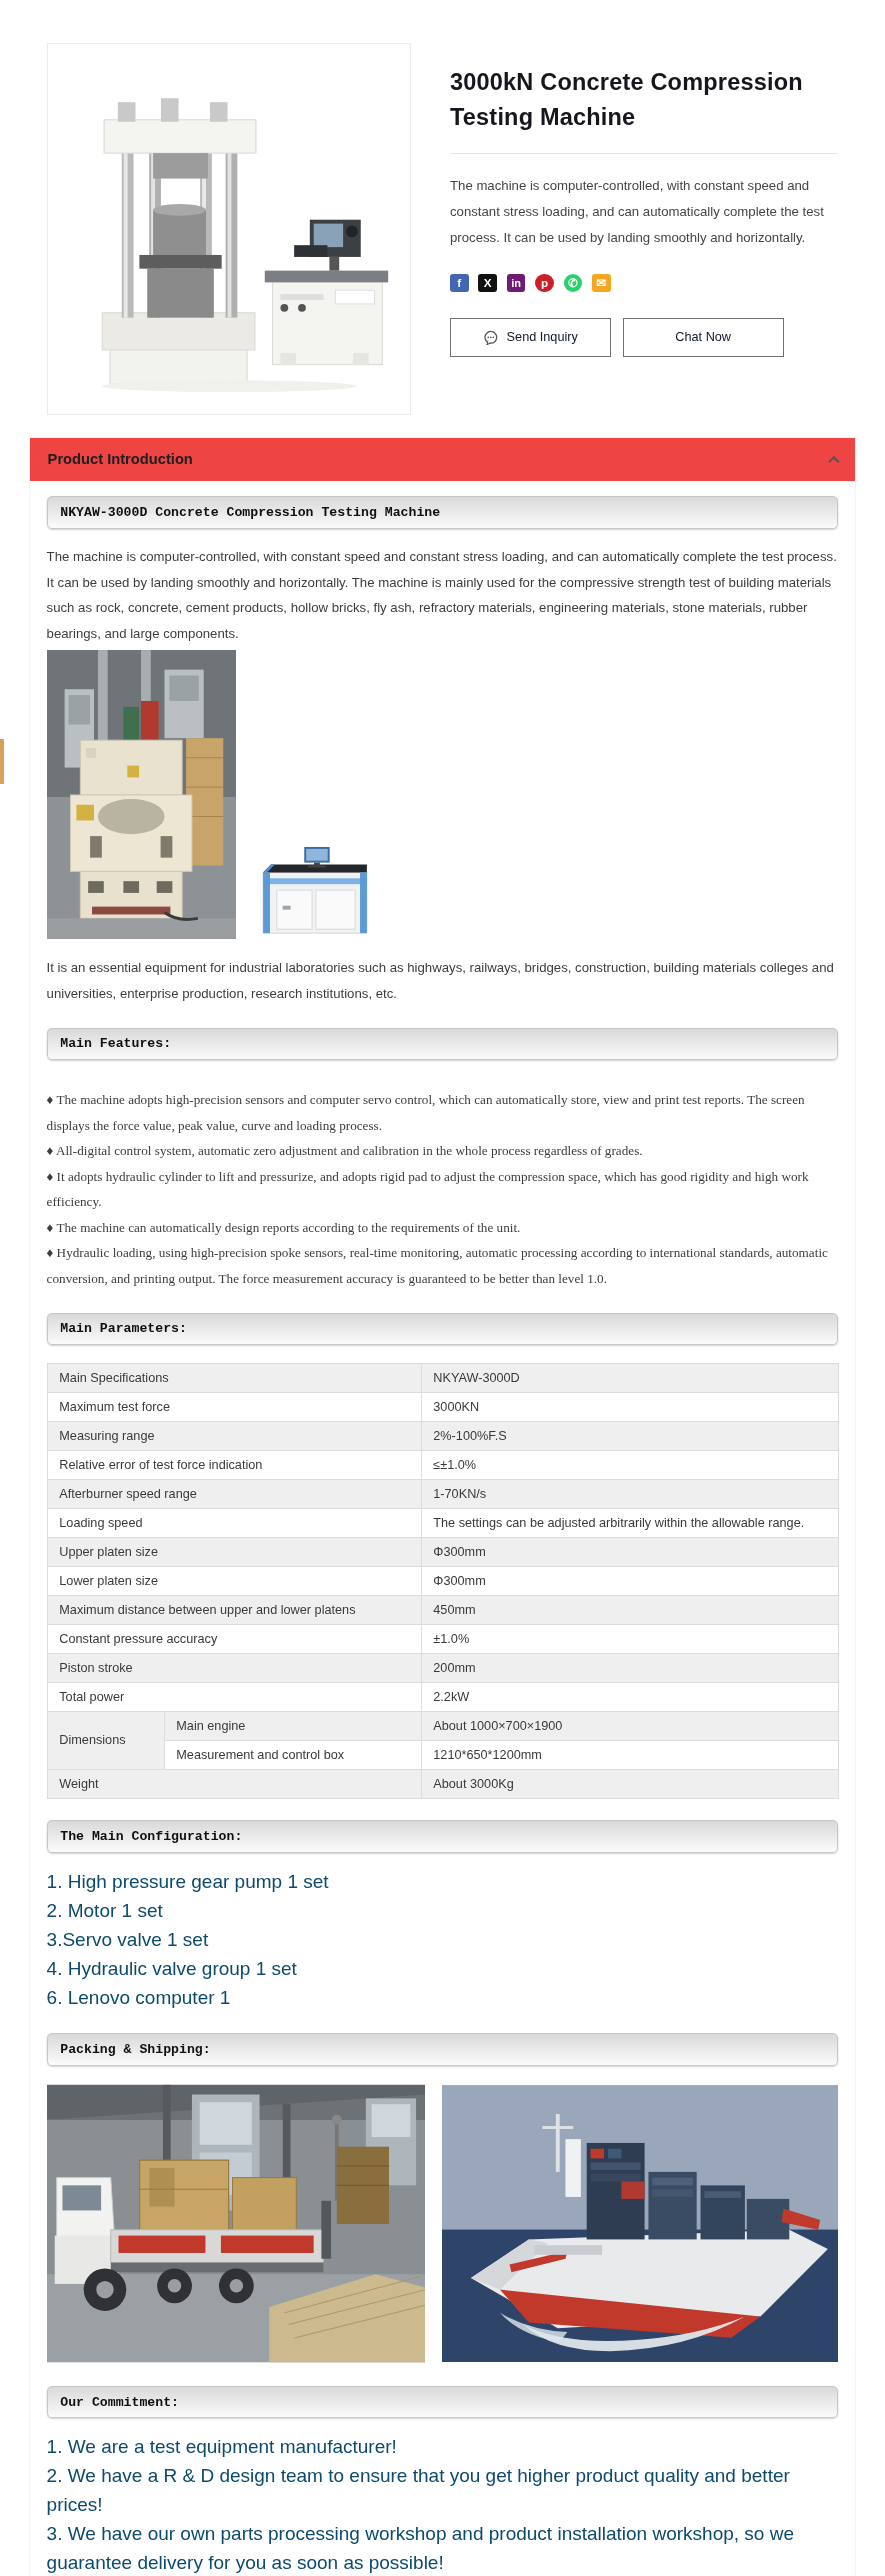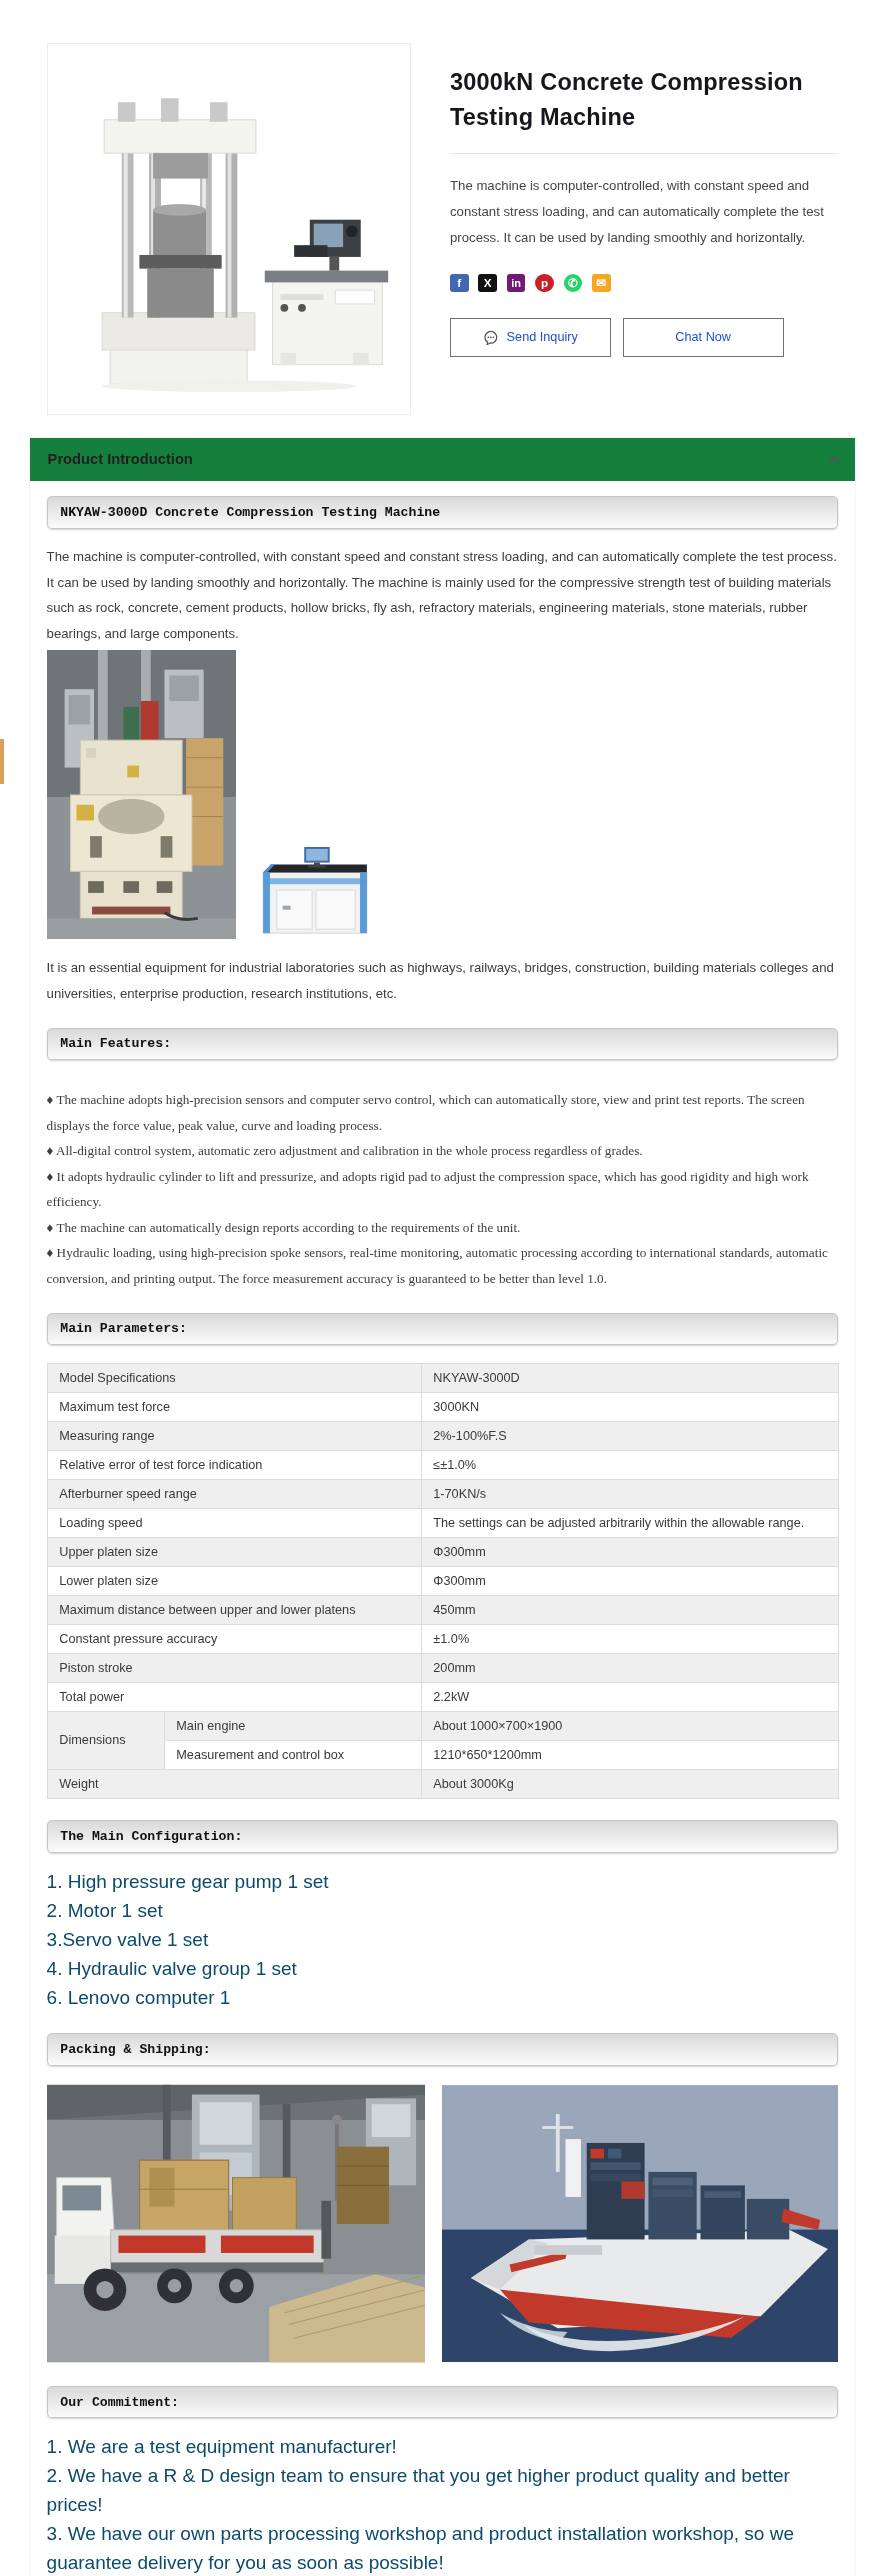--- a/index.html
+++ b/index.html
@@ -23,27 +23,27 @@
   .social-row { display:flex; gap: 9.8px; margin-top: 23.5px; }
   .s-icon {
     width: 18.6px; height: 18.6px; border-radius: 2.9px; color:#fff; cursor:pointer;
     display:flex; align-items:center; justify-content:center;
     font-size: 11.7px; font-weight: bold; line-height:1;
   }
   .btn-row { display:flex; gap: 11.7px; margin-top: 25.5px; }
   .btn {
     width: 161px; height: 39px; border:1px solid #6f6f6f; background:#fff;
     display:flex; align-items:center; justify-content:center; gap:7.8px;
-    font-size: 12.7px; color:#1d4ed8; cursor:pointer;
+    font-size: 12.7px; color:#0f172a; cursor:pointer;
   }
 
   
   .panel { margin: 21.5px 29px 0 29px; border:1px solid #f4f4f4; }
   .panel-bar {
-    background:#15803d; height: 43px; display:flex; align-items:center;
+    background:#ef4444; height: 43px; display:flex; align-items:center;
     justify-content:space-between; padding: 0 17.6px; cursor:pointer;
   }
   .panel-bar-title { font-size: 14.7px; font-weight: bold; color:#202020; }
   .chev { width: 7.8px; height: 7.8px; border-right:2px solid #555; border-bottom:2px solid #555; }
   .chev.up { transform: rotate(-135deg) translate(-2px,-2px); }
   .panel-inner { padding: 15.7px 16.6px 23.5px 16.6px; }
 
   .sub-bar {
     background: linear-gradient(#d9d9d9, #fbfbfb);
     border:1px solid #c6c6c6; border-radius:4.9px;
@@ -227,21 +227,21 @@
 
     <div class="sub-bar">Main Parameters:</div>
     <table class="params">
       <colgroup>
           <col class="c1">
           <col class="c2">
           <col class="c3">
         </colgroup>
       <tbody>
           <tr class="g">
-            <td colspan="2">Model Specifications</td>
+            <td colspan="2">Main Specifications</td>
             <td>NKYAW-3000D</td>
           </tr>
       <tr>
             <td colspan="2">Maximum test force</td>
             <td>3000KN</td>
           </tr>
       <tr class="g">
             <td colspan="2">Measuring range</td>
             <td>2%-100%F.S</td>
           </tr>

